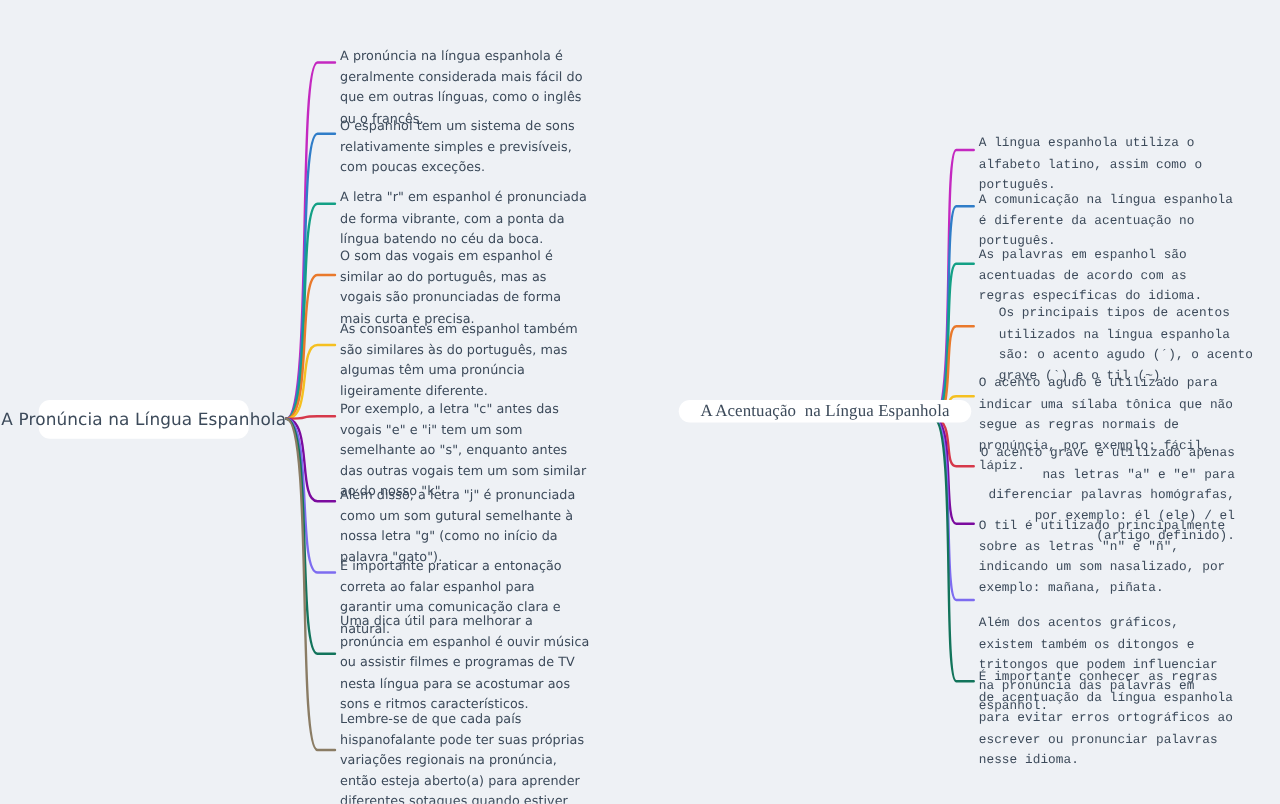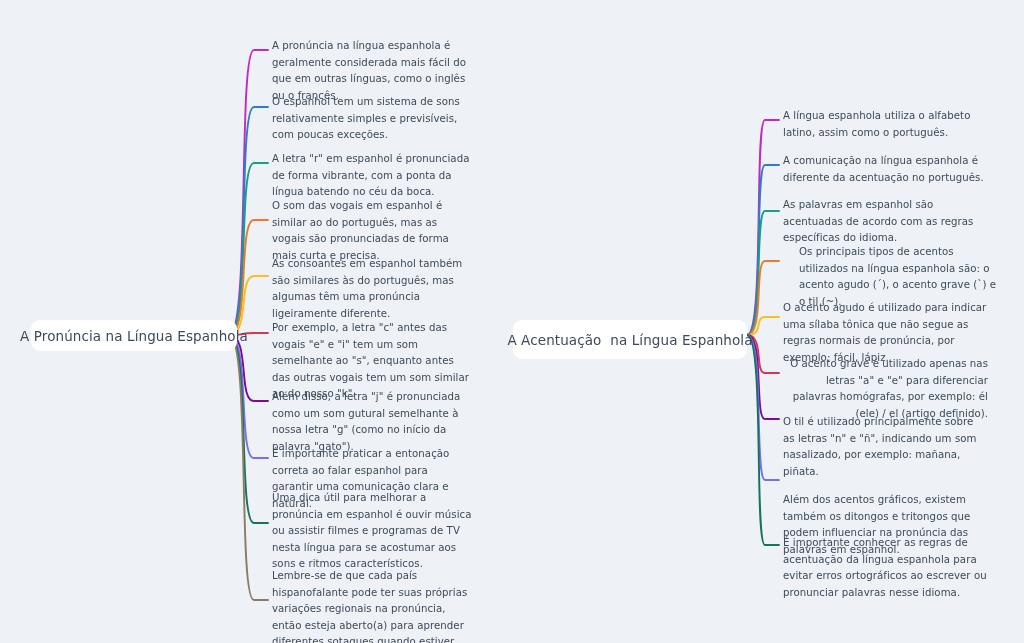--- a/index.html
+++ b/index.html
@@ -33,36 +33,36 @@
     justify-content: center;
     font-size: 13.5px;
     color: #3c4a5a;
     letter-spacing: .1px;
     white-space: pre;
     box-shadow: 0 0 0 0 rgba(0,0,0,0);
     z-index: 5;
   }
   #root-left {
     left: 31px; top: 320px;
-    width: 206px; height: 31px;
+    width: 168px; height: 31px;
   }
   #root-right {
-    left: 513px; top: 320px;
-    width: 234px; height: 39px;
+    left: 543px; top: 320px;
+    width: 234px; height: 18px; font-family: Liberation Serif, serif;
   }
   .leaf {
     position: absolute;
     font-size: 10.2px;
     line-height: 16.5px;
     color: #3c4a5a;
     letter-spacing: .05px;
     z-index: 4;
   }
   .leaf-left { left: 272px; width: 200px; }
-  .leaf-right { left: 783px; width: 205px; }
+  .leaf-right { left: 783px; width: 205px; font-family: Liberation Mono, monospace; }
 </style>
 </head>
 <body style="background: rgb(238, 241, 245);">
 
 <div id="canvas">
 
   <svg class="links" id="links-svg" viewBox="0 0 1024 643" xmlns="http://www.w3.org/2000/svg">
       <path d="M 229 335 C 250.45 335, 237.58 50, 254 50 L 268 50" fill="none" stroke="#c428c0" stroke-width="1.9" stroke-linecap="round"></path>
       <path d="M 229 335 C 250.45 335, 237.58 107, 254 107 L 268 107" fill="none" stroke="#2f7dc8" stroke-width="1.9" stroke-linecap="round"></path>
       <path d="M 229 335 C 250.45 335, 237.58 163, 254 163 L 268 163" fill="none" stroke="#13a085" stroke-width="1.9" stroke-linecap="round"></path>

